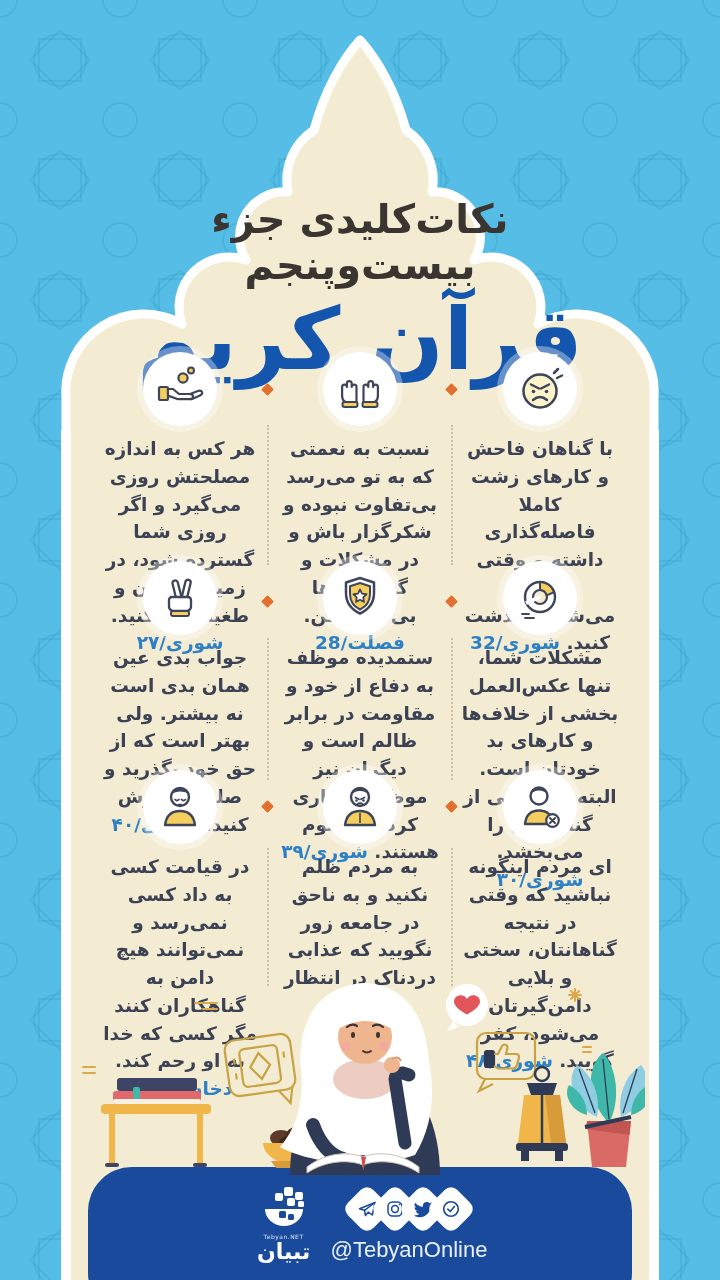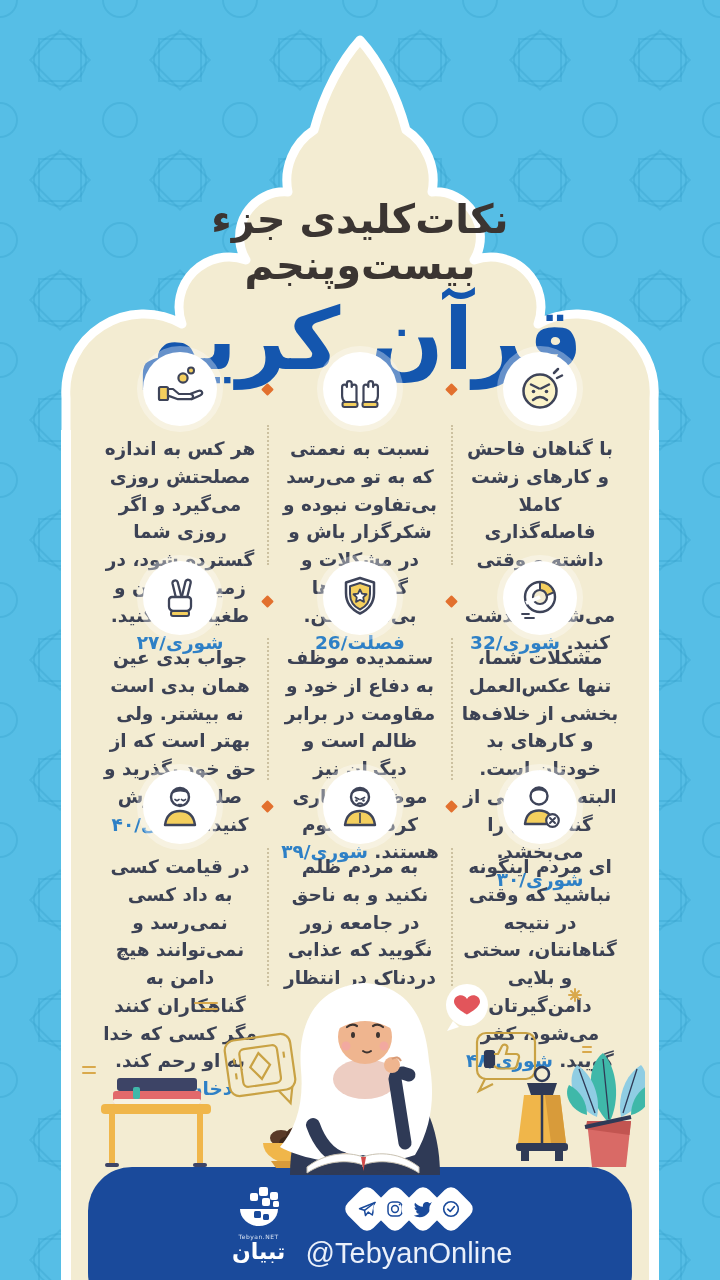--- a/index.html
+++ b/index.html
@@ -31,21 +31,21 @@
   .footer{position:absolute;left:88px;top:1167px;width:544px;height:150px;background:#1A4A9B;
           border-radius:44px;z-index:3;display:flex;align-items:flex-start;justify-content:center;gap:20px;padding-top:18px;box-sizing:border-box;}
   .brand{display:flex;flex-direction:column;align-items:center;margin-top:2px;margin-left:24px;}
   .brand-sub{font-size:6px;color:#DCE6F5;letter-spacing:.5px;}
   .brand-name{font-size:22px;font-weight:900;color:#FFFFFF;direction:rtl;line-height:1.1;}
   .social{display:flex;flex-direction:column;align-items:center;}
   .diamond-row{display:flex;align-items:center;}
   .sq{width:36px;height:36px;background:#FFFFFF;border-radius:9px;transform:rotate(45deg);
       display:flex;align-items:center;justify-content:center;margin:6px -4px 0;}
   .sq .gi{transform:rotate(-45deg);display:flex;}
-  .handle{margin-top:10px;font-size:29px;color:#EAF0FA;font-family:"Liberation Sans","DejaVu Sans",sans-serif;}
+  .handle{margin-top:10px;font-size:22px;color:#EAF0FA;font-family:"Liberation Sans","DejaVu Sans",sans-serif;}
   .illu{position:absolute;left:75px;top:975px;z-index:4;pointer-events:none;}
 </style>
 </head>
 <body>
 <div class="page">
 
 <svg class="bg-pattern" width="720" height="1280">
   <defs>
     <pattern id="geo" width="120" height="120" patternUnits="userSpaceOnUse">
       <g fill="none" stroke="#2F9CC9" stroke-opacity="0.30" stroke-width="2">
@@ -106,21 +106,21 @@
     <div class="icon-circle">
       <svg width="56" height="56" viewBox="0 0 56 56">
         <g stroke="#3E4459" stroke-width="2.2" fill="#FFFFFF" stroke-linejoin="round" stroke-linecap="round">
           <path d="M31.5,41 v-15 a2.4,2.4 0 0 1 4.8,0 v-3.5 a2.4,2.4 0 0 1 4.8,0 v3.5 a2.4,2.4 0 0 1 4.8,0 v9 q0,4 -3,6 z"></path>
           <path d="M24.5,41 v-15 a2.4,2.4 0 0 0 -4.8,0 v-3.5 a2.4,2.4 0 0 0 -4.8,0 v3.5 a2.4,2.4 0 0 0 -4.8,0 v9 q0,4 3,6 z"></path>
         </g>
         <rect x="30.5" y="41" width="15" height="5" rx="2" fill="#F4CF5E" stroke="#3E4459" stroke-width="2"></rect>
         <rect x="10.5" y="41" width="15" height="5" rx="2" fill="#F4CF5E" stroke="#3E4459" stroke-width="2"></rect>
       </svg>
     </div>
-    <p class="cell-text"><span>نسبت به نعمتی که به تو می‌رسد بی‌تفاوت نبوده و شکرگزار باش و در مشکلات و گرفتاری‌ها بی‌تابی نکن.</span> <span class="ref">فصلت/26</span></p>
+    <p class="cell-text"><span>نسبت به نعمتی که به تو می‌رسد بی‌تفاوت نبوده و شکرگزار باش و در مشکلات و گرفتاری‌ها بی‌تابی نکن.</span> <span class="ref">فصلت/28</span></p>
   </div>
 
   <div class="cell">
     <div class="icon-circle">
       <svg width="56" height="56" viewBox="0 0 56 56">
         <circle cx="31" cy="17" r="4.6" fill="#F4CF5E" stroke="#3E4459" stroke-width="2.2"></circle>
         <circle cx="39" cy="9.5" r="3" fill="#F4CF5E" stroke="#3E4459" stroke-width="2"></circle>
         <rect x="7" y="26" width="9" height="13" rx="1.5" fill="#F4CF5E" stroke="#3E4459" stroke-width="2.2"></rect>
         <path d="M16,28 h5 l6,5 h11 q3,0 3,2.6 0,2.6 -3,2.6 h-12 l-10,-3.6 z M38,33 l8,-3 q3,-1 4,1 1,2 -2,3.4 l-9,4.2" fill="#FFFFFF" stroke="#3E4459" stroke-width="2.2" stroke-linejoin="round"></path>
       </svg>

